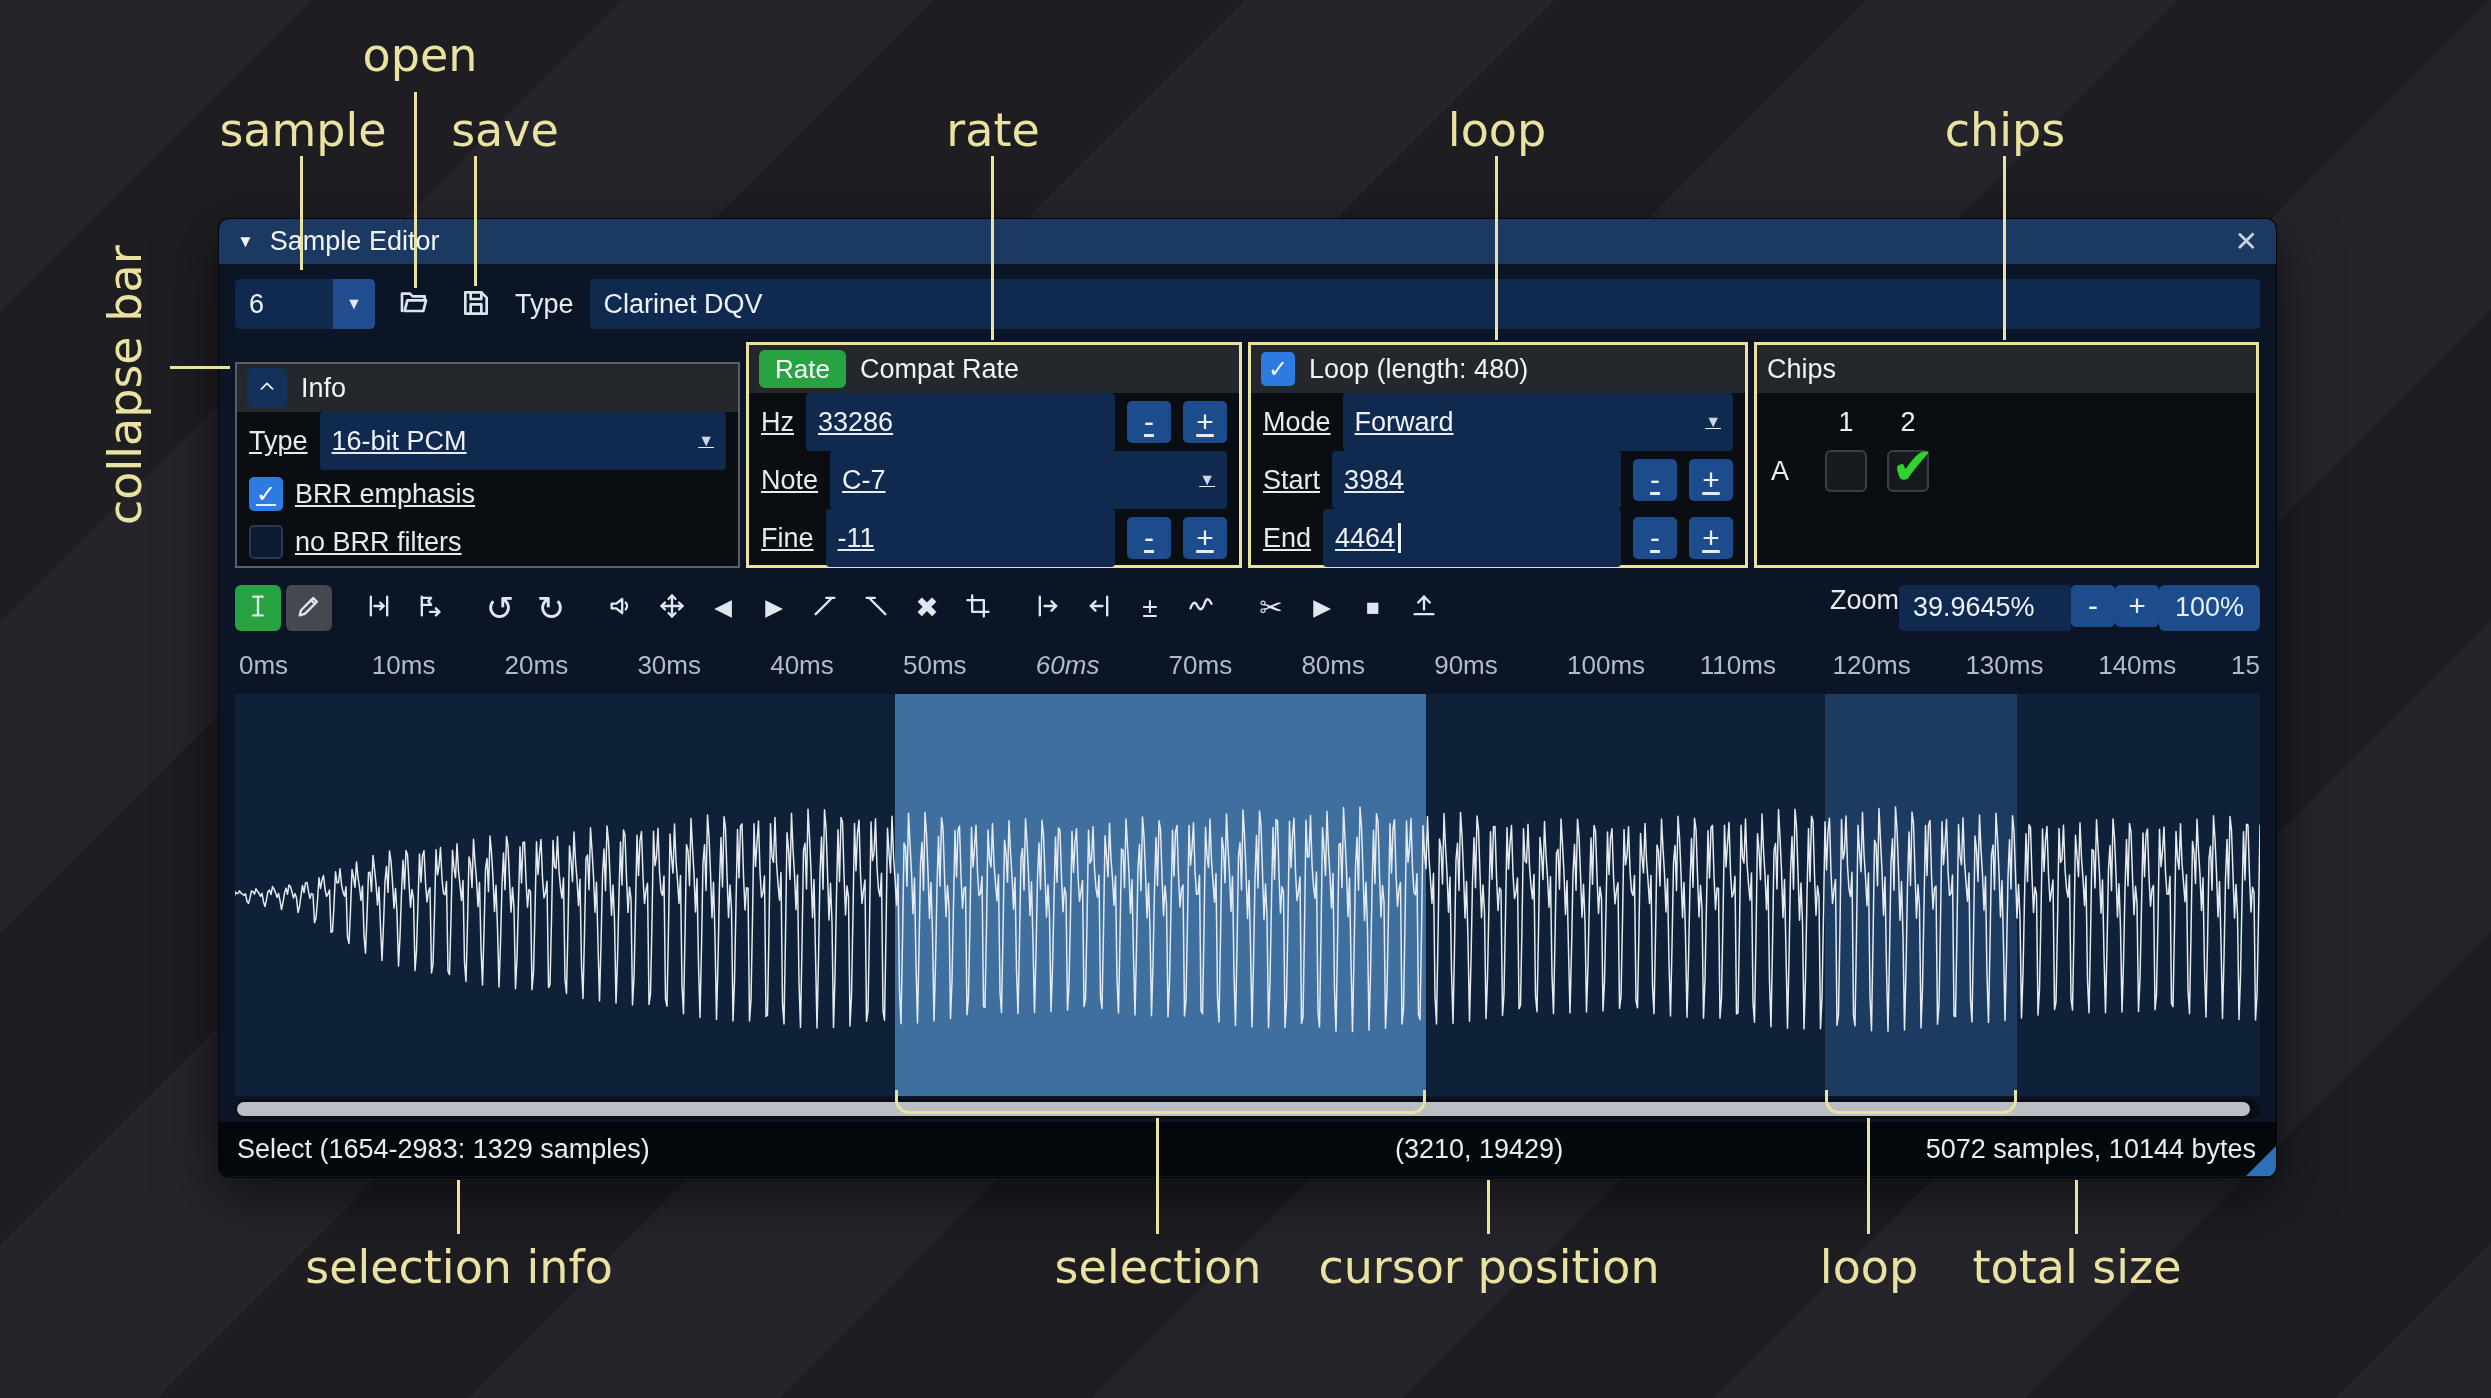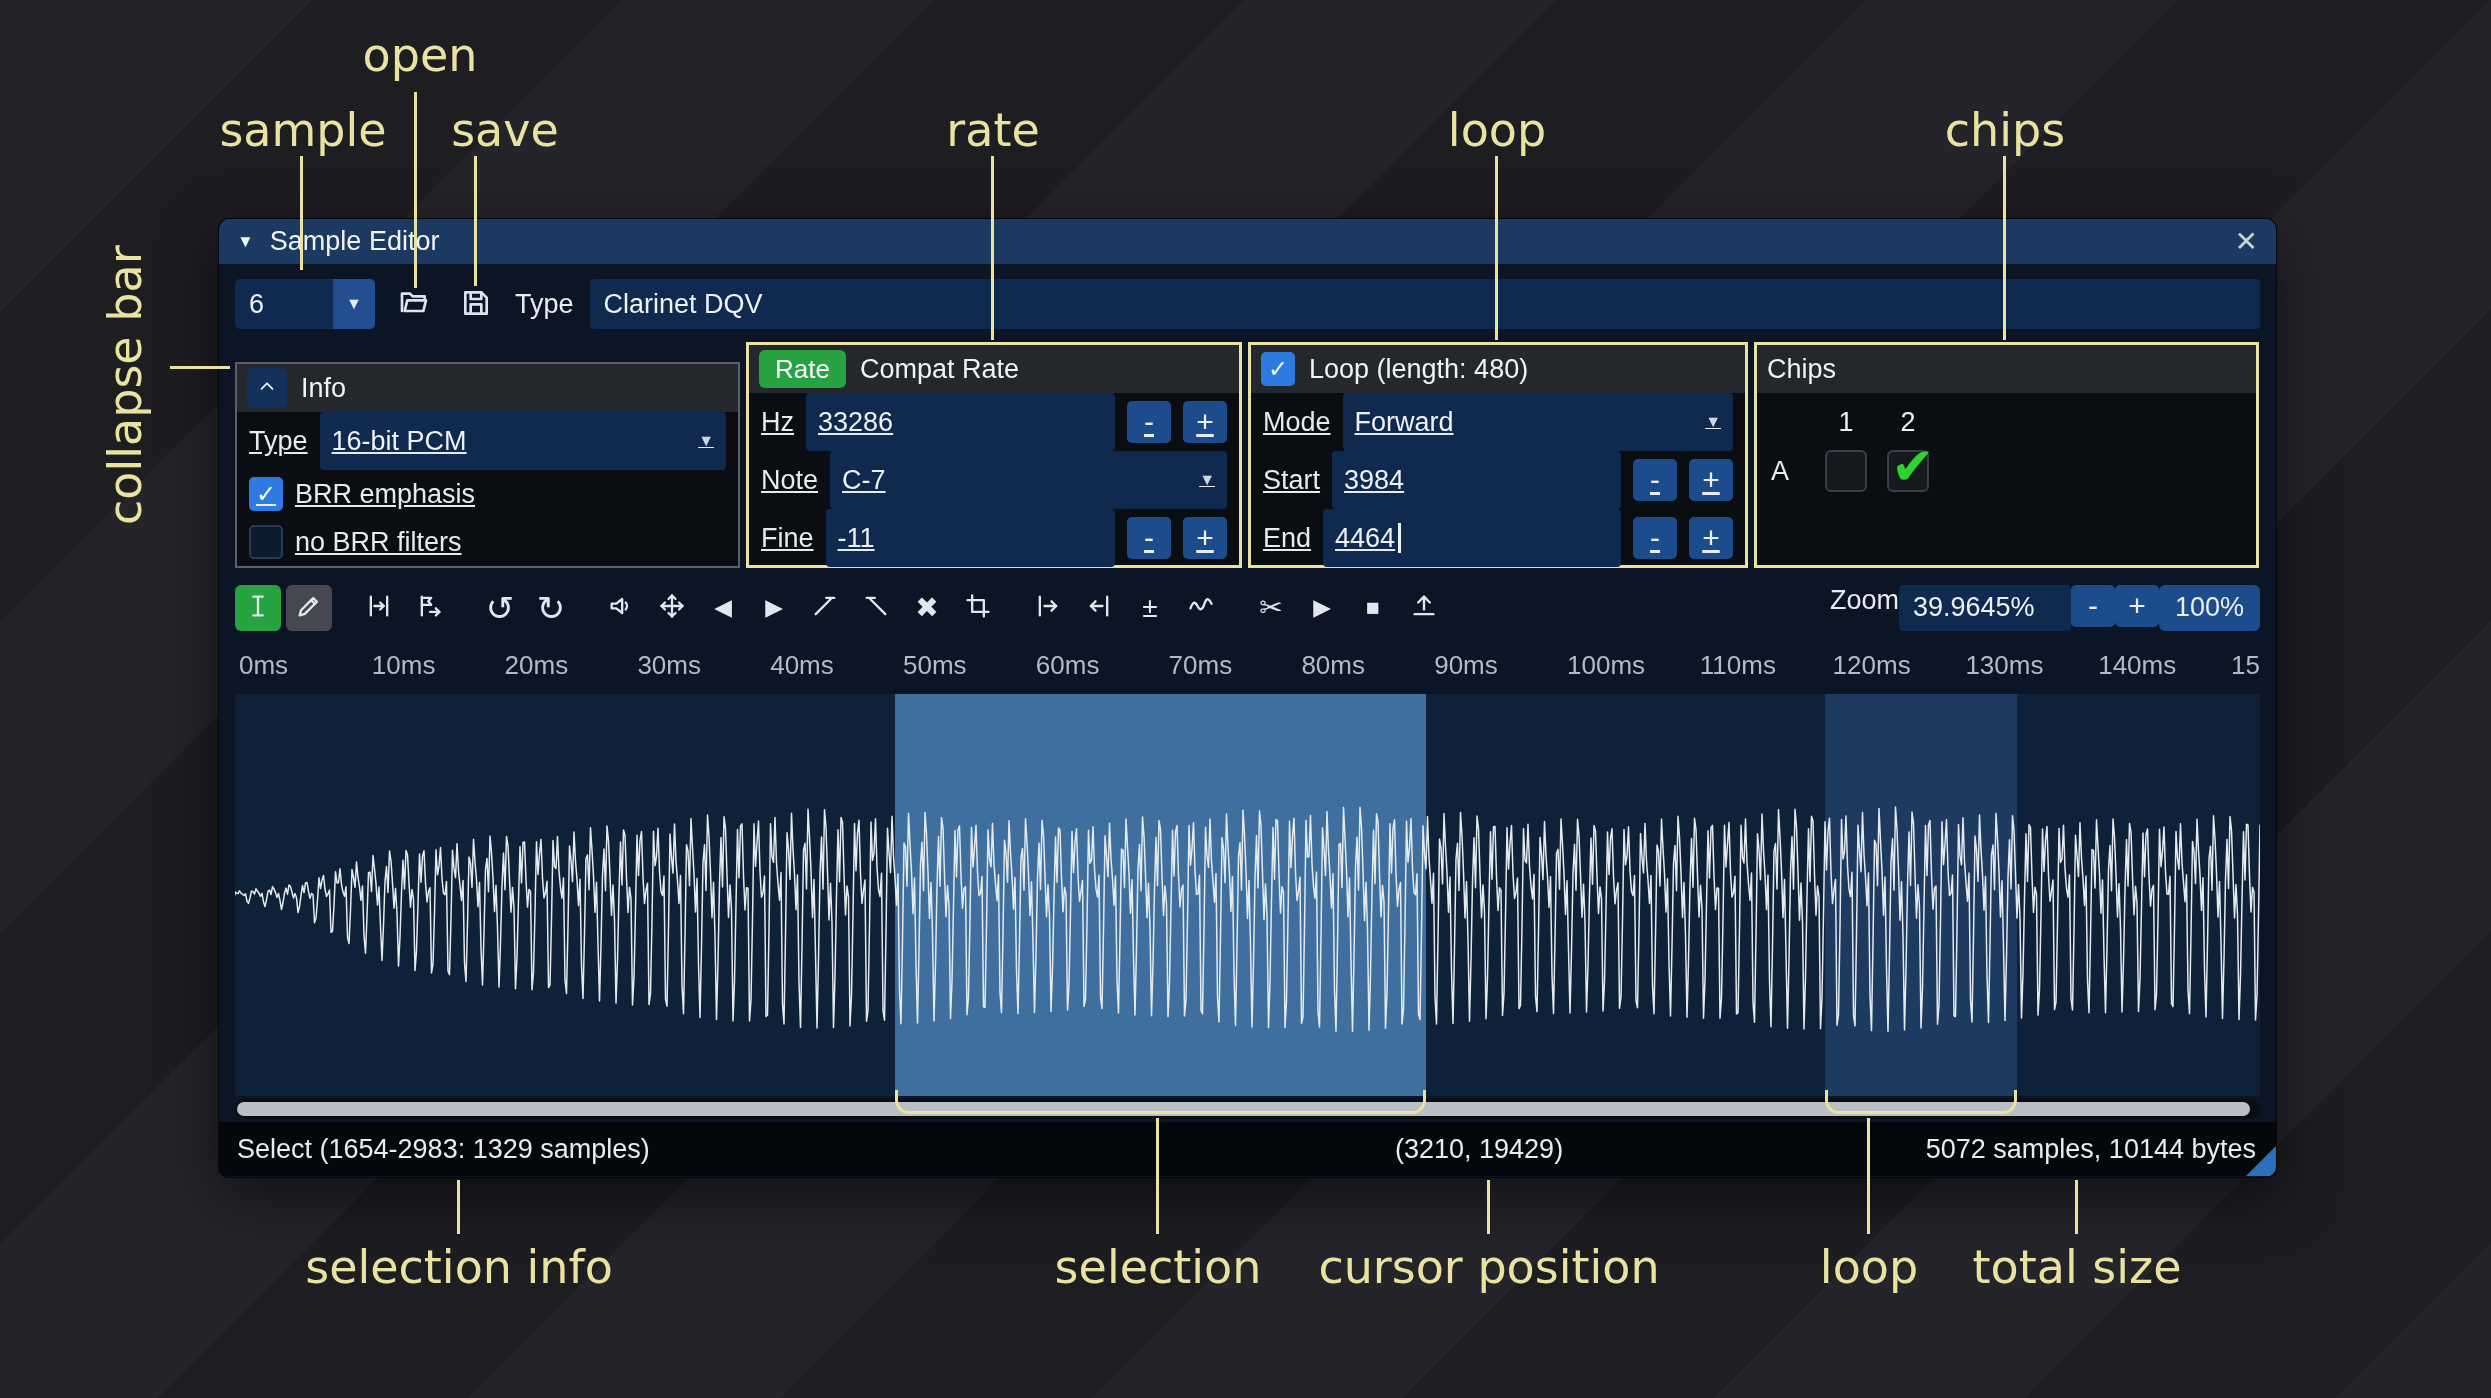--- a/index.html
+++ b/index.html
@@ -413,21 +413,21 @@
     </div>
   </div>
 
   <div class="ruler">
       <span class="rlabel" style="left: 4px;">0ms</span>
       <span class="rlabel" style="left: 136.8px;">10ms</span>
       <span class="rlabel" style="left: 269.6px;">20ms</span>
       <span class="rlabel" style="left: 402.4px;">30ms</span>
       <span class="rlabel" style="left: 535.2px;">40ms</span>
       <span class="rlabel" style="left: 668px;">50ms</span>
-      <span class="rlabel" style="left: 800.8px;">60ms</span>
+      <span class="rlabel" style="left: 800.8px; font-style: italic;">60ms</span>
       <span class="rlabel" style="left: 933.6px;">70ms</span>
       <span class="rlabel" style="left: 1066.4px;">80ms</span>
       <span class="rlabel" style="left: 1199.2px;">90ms</span>
       <span class="rlabel" style="left: 1332px;">100ms</span>
       <span class="rlabel" style="left: 1464.8px;">110ms</span>
       <span class="rlabel" style="left: 1597.6px;">120ms</span>
       <span class="rlabel" style="left: 1730.4px;">130ms</span>
       <span class="rlabel" style="left: 1863.2px;">140ms</span>
       <span class="rlabel" style="left: 1996px;">150ms</span>
     </div>

